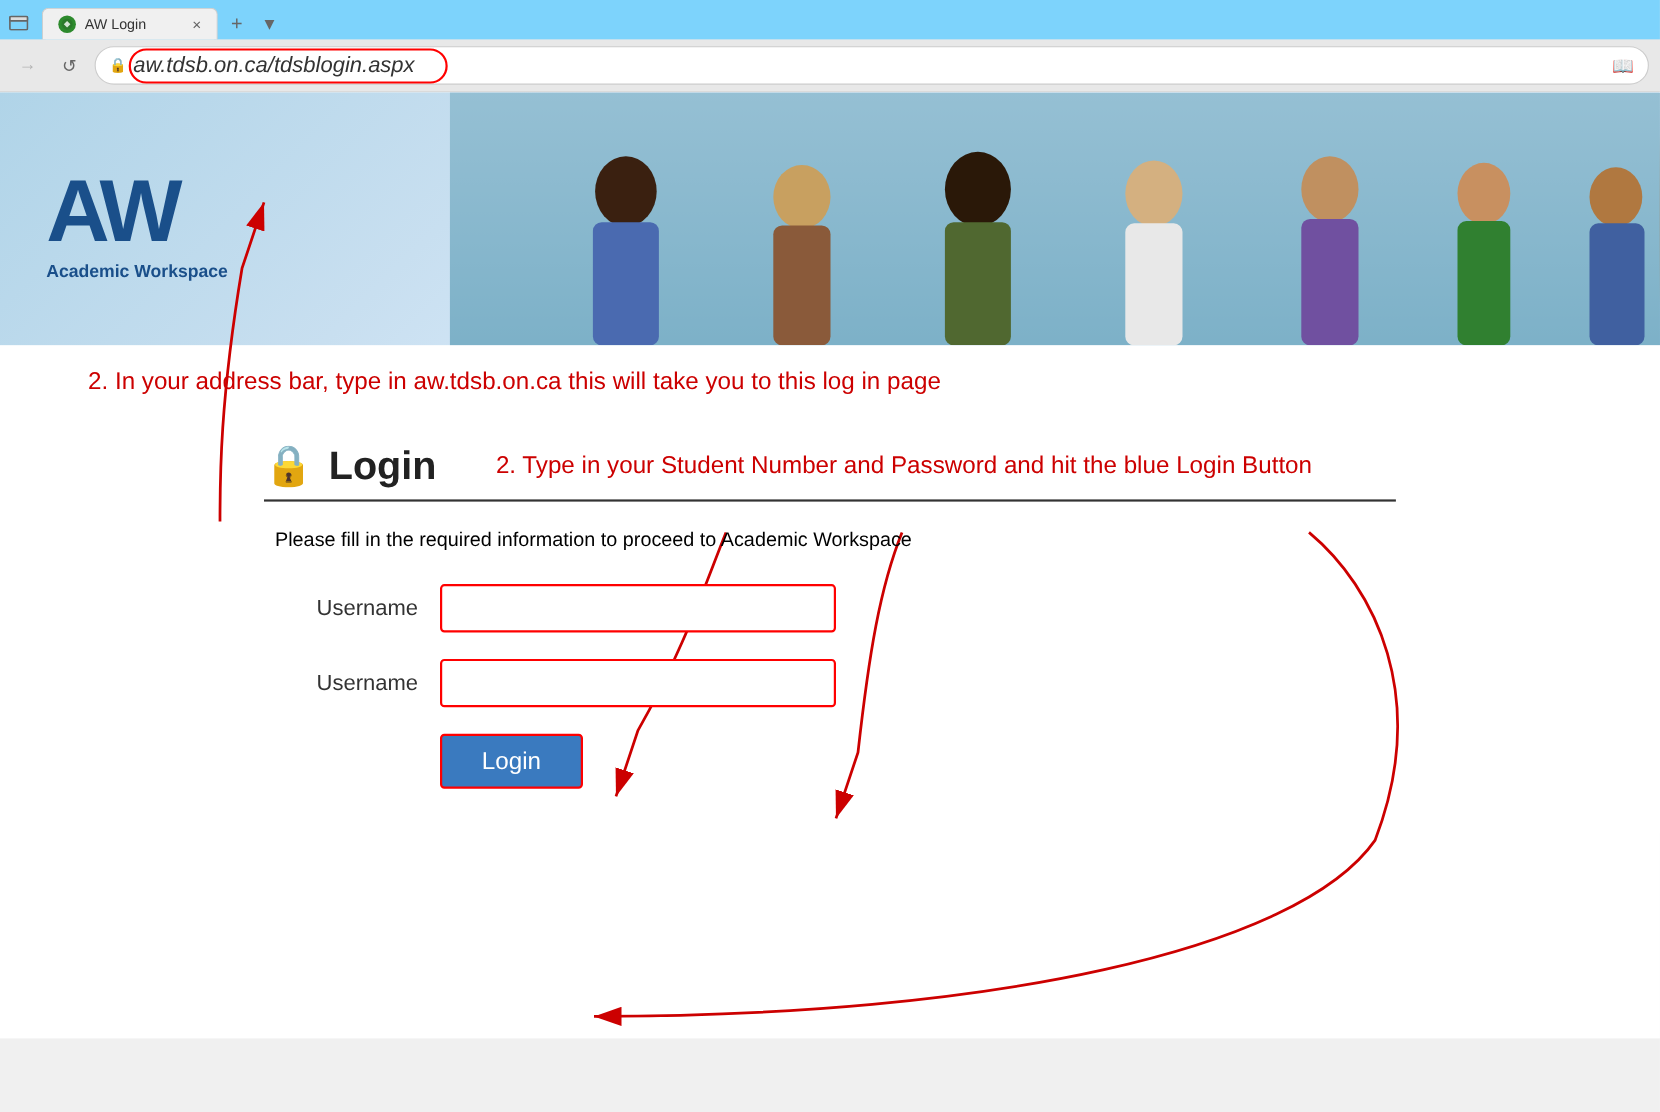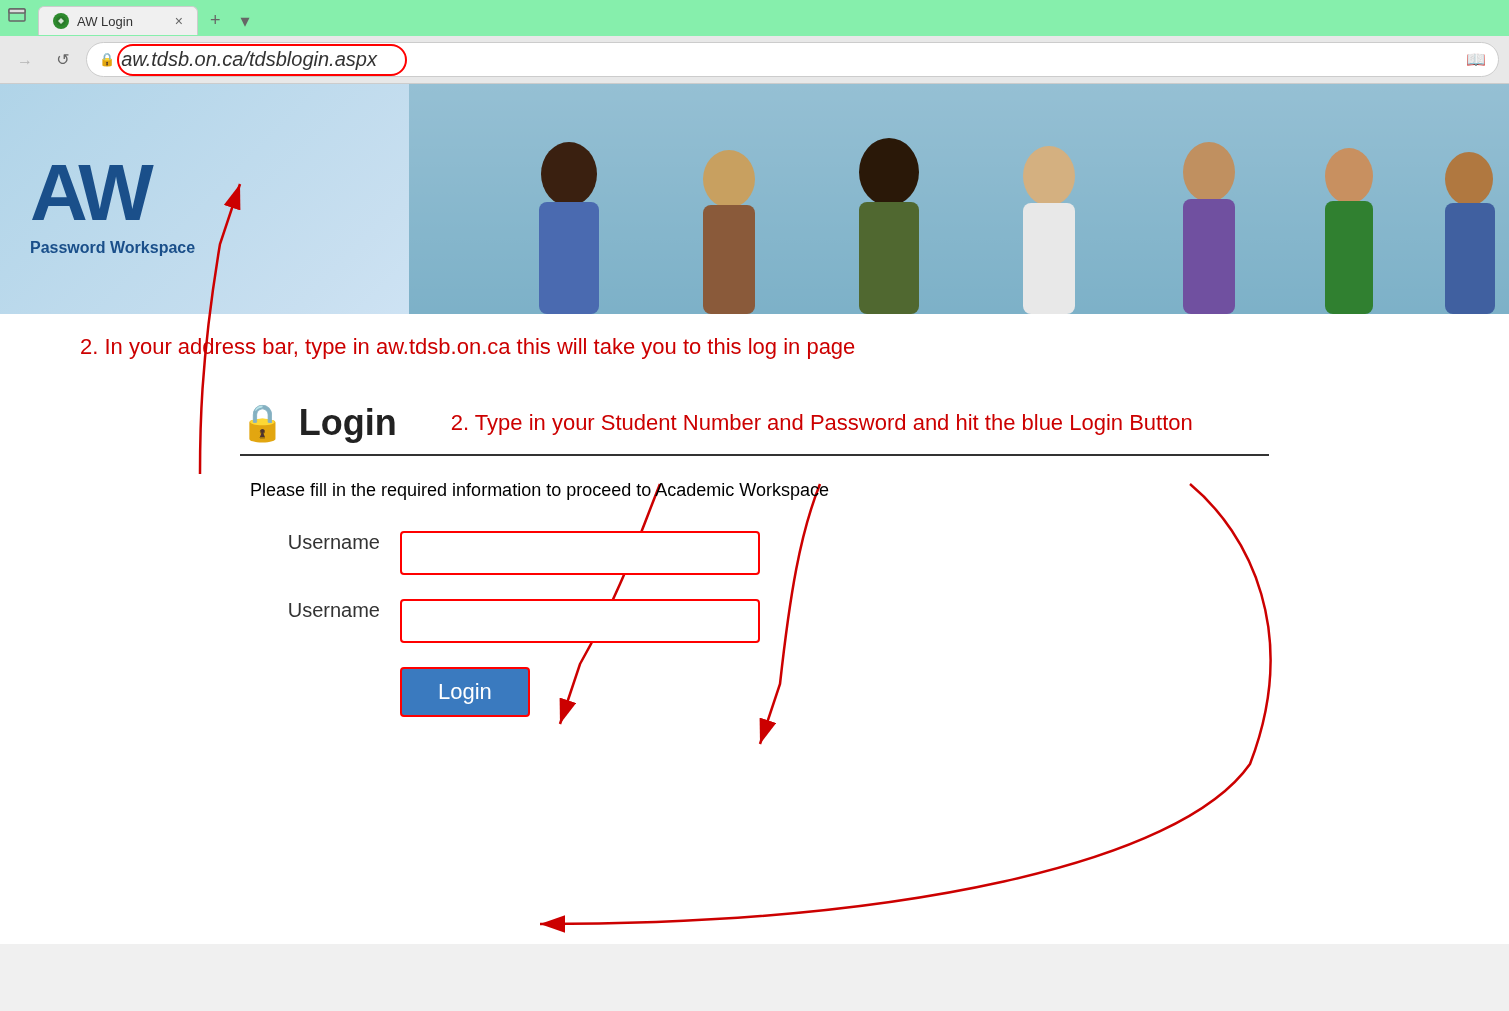--- a/index.html
+++ b/index.html
@@ -12,23 +12,23 @@
     }
 
     
     .browser-chrome {
       background: #e8e8e8;
       border-bottom: 1px solid #ccc;
     }
 
     .browser-tab-bar {
       display: flex;
-      align-items: flex-start;
+      align-items: center;
       padding: 6px 8px 0 8px;
-      background: #86efac;
+      background: #7dd3fc;
       gap: 4px;
     }
 
     .window-controls {
       display: flex;
       align-items: center;
       margin-right: 8px;
     }
 
     .window-icon {
@@ -160,21 +160,21 @@
       height: 230px;
       background: linear-gradient(135deg, #b0d4e8 0%, #c8dff0 30%, #e0efff 60%);
       position: relative;
       overflow: hidden;
       display: flex;
       align-items: center;
     }
 
     .hero-logo {
       position: absolute;
-      left: 30px;
+      left: 42px;
       top: 50%;
       transform: translateY(-50%);
       z-index: 2;
     }
 
     .aw-logo-text {
       font-size: 72px;
       font-weight: 900;
       color: #1a4f8a;
       line-height: 1;
@@ -272,21 +272,21 @@
 
     .login-description {
       font-size: 18px;
       color: #000000;
       margin-bottom: 30px;
       margin-left: 10px;
     }
 
     .form-row {
       display: flex;
-      align-items: flex-start;
+      align-items: center;
       margin-bottom: 24px;
       gap: 20px;
     }
 
     .form-label {
       font-size: 20px;
       color: #333;
       width: 140px;
       text-align: right;
     }
@@ -378,21 +378,21 @@
 <div class="page-content">
 
   <div class="hero-banner">
     <div class="hero-logo">
       <div class="aw-logo-text">
         <svg width="220" height="90" viewBox="0 0 220 90">
 
           <text x="0" y="78" font-family="Arial Black, Arial" font-size="80" font-weight="900" fill="#1a4f8a" letter-spacing="-5">AW</text>
         </svg>
       </div>
-      <div class="aw-subtitle">Password Workspace</div>
+      <div class="aw-subtitle">Academic Workspace</div>
     </div>
     <div class="students-photo">
 
       <svg width="1100" height="230" viewBox="0 0 1100 230" style="position:absolute;top:0;left:0;">
 
         <defs>
           <linearGradient id="bgGrad" x1="0%" y1="0%" x2="0%" y2="100%">
             <stop offset="0%" style="stop-color:#8bb8d0;stop-opacity:1"></stop>
             <stop offset="100%" style="stop-color:#5a9ab8;stop-opacity:1"></stop>
           </linearGradient>

